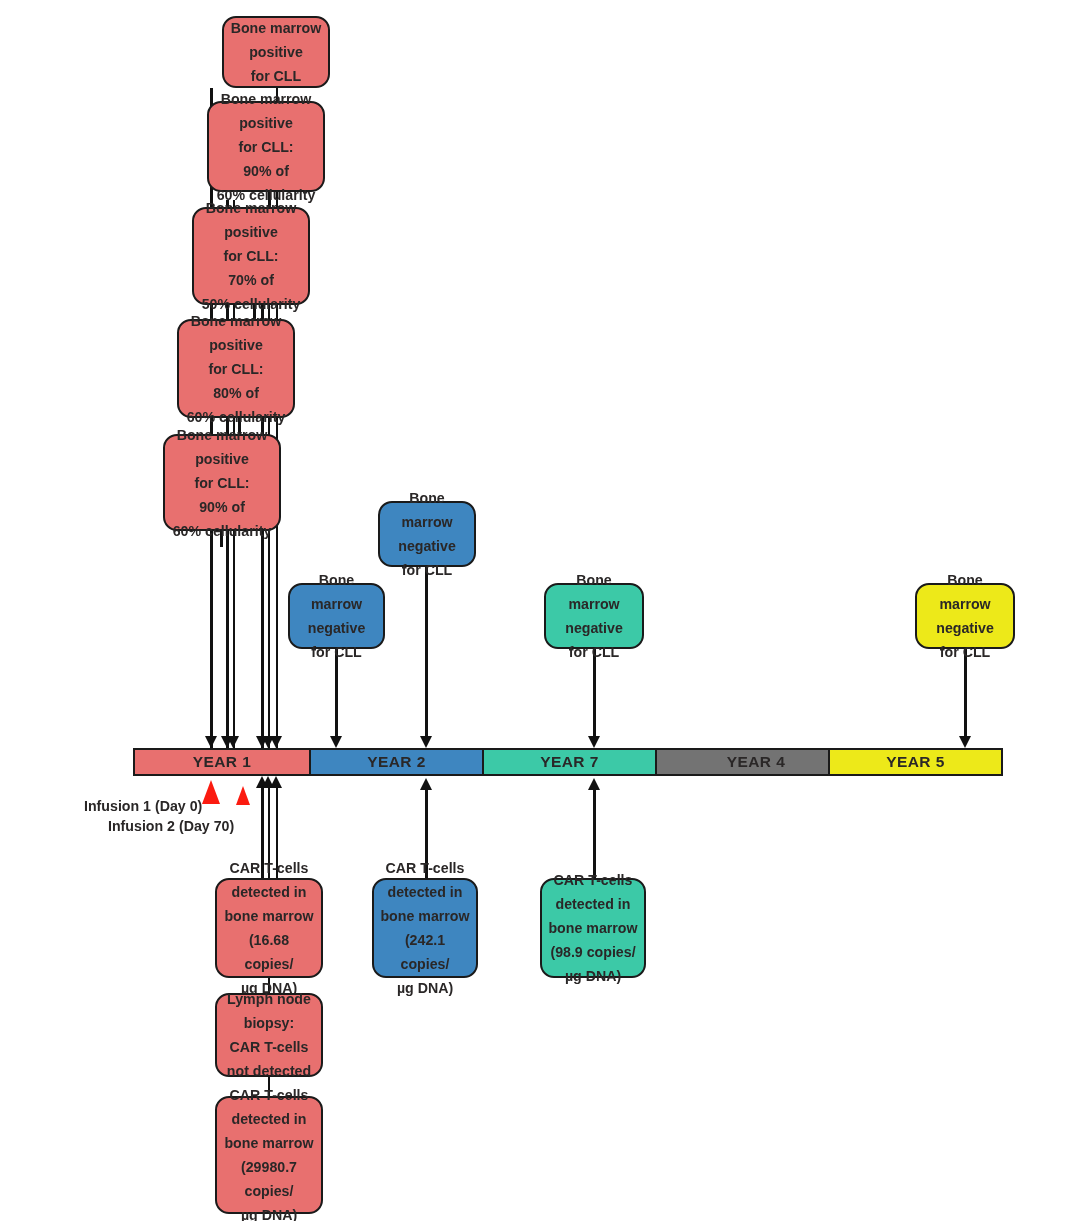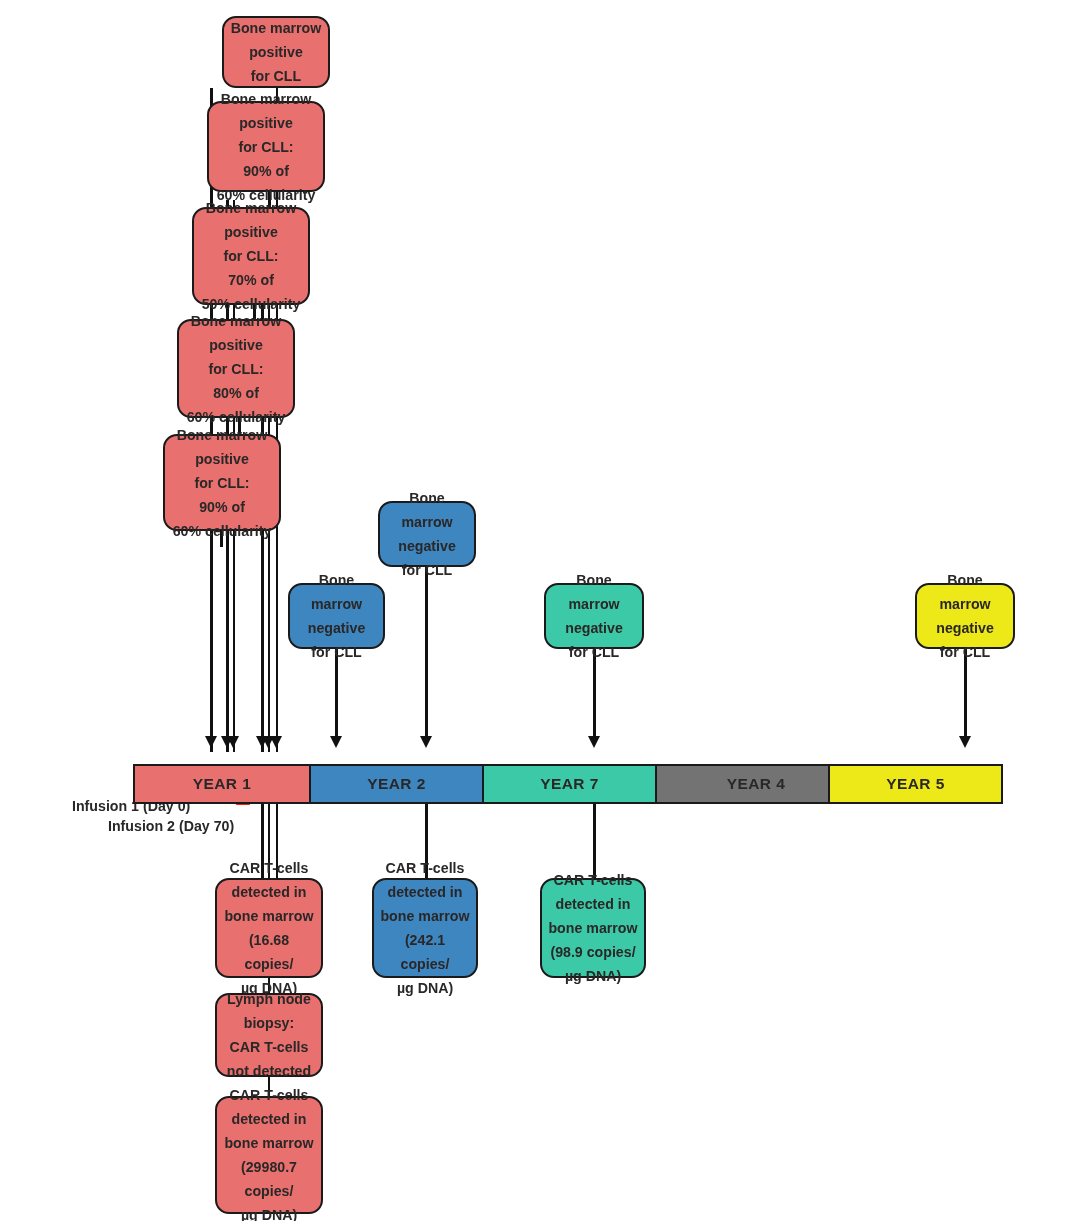--- a/index.html
+++ b/index.html
@@ -69,26 +69,25 @@
   .tri-red.small{
     border-left:7px solid transparent;
     border-right:7px solid transparent;
     border-bottom:19px solid #FB1B10;
   }
 
   
   #timeline{
     position:absolute;
     left:133px;top:748px;
-    width:870px;height:40px;
+    width:870px;height:28px;
     border:2.5px solid #1a1a1a;
     box-sizing:border-box;
     display:flex;
     z-index:8;
-    margin-top:16px;
   }
   .seg{
     box-sizing:border-box;
     display:flex;align-items:center;justify-content:center;
     color:#2a2727;
     font-weight:bold;
     font-size:15.5px;
     letter-spacing:.4px;
   }
   .seg + .seg{border-left:2.5px solid #1a1a1a;}
@@ -213,21 +212,21 @@
       <span>YEAR 4</span>
     </div>
     <div class="seg c-yellow" style="flex:1 1 auto;text-align:center;">
       <span>YEAR 5</span>
     </div>
   </div>
 
   <div class="tri-red" style="left:202px;top:780px;"></div>
   <div class="tri-red small" style="left:236px;top:786px;"></div>
 
-  <div class="infusion-label" style="left:72px;top:798px;">
+  <div class="infusion-label" style="left:84px;top:798px;">
     <span>Infusion 1 (Day 0)</span>
   </div>
   <div class="infusion-label" style="left:108px;top:818px;">
     <span>Infusion 2 (Day 70)</span>
   </div>
 
   <div class="vline" style="left:261px;top:788px;height:100px;"></div>
   <div class="vline" style="left:267.5px;top:788px;height:100px;"></div>
   <div class="vline" style="left:275.5px;top:788px;height:100px;"></div>
   <div class="arrow-up" style="left:255.5px;top:776px;"></div>

